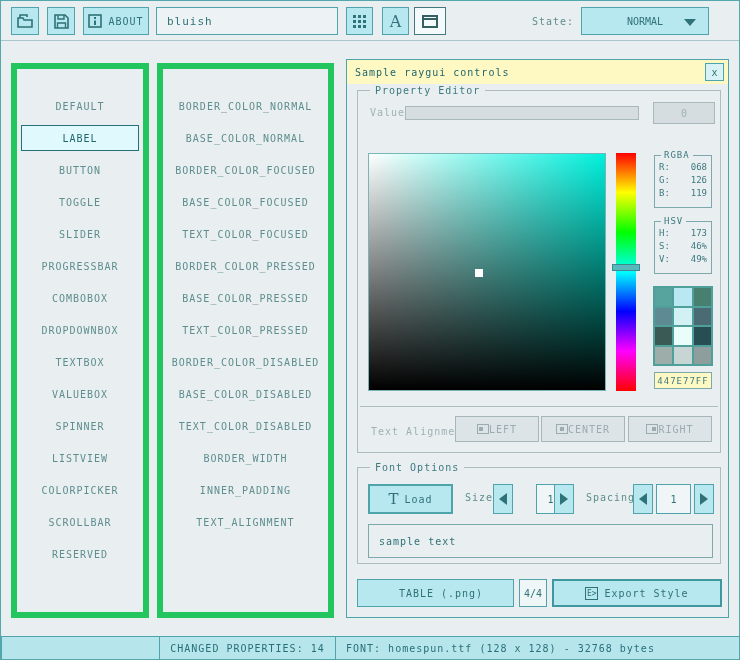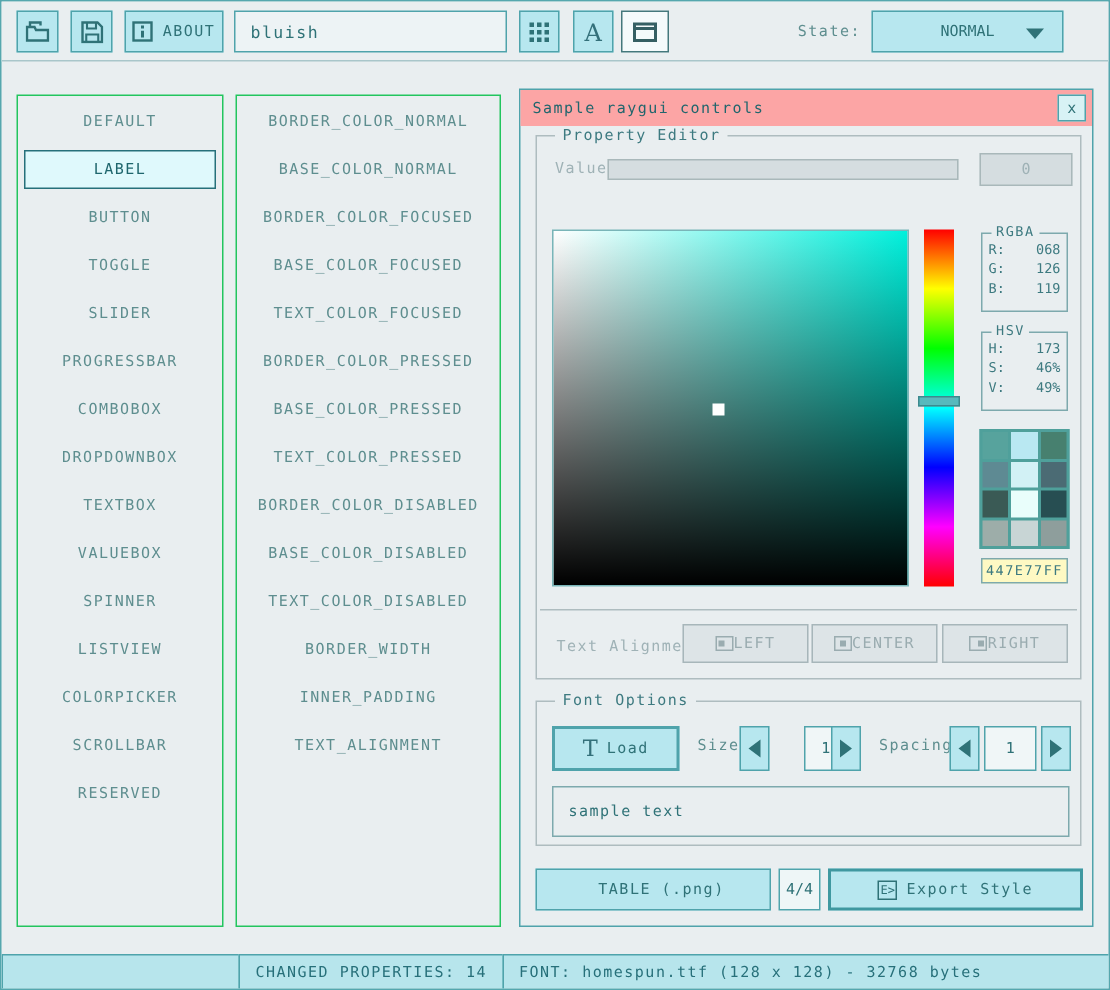--- a/index.html
+++ b/index.html
@@ -25,29 +25,29 @@
   .btn-window { left:413px; width:32px; background:#f4fafb; border-color:#44787c; }
   .state-label { position:absolute; left:505px; top:0; width:68px; height:40px; display:flex; align-items:center; justify-content:flex-end; color:#5e8e8f; font-size:10px; }
   .state-dd { position:absolute; left:580px; top:6px; width:128px; height:28px; background:#b7e7ef; border:1px solid #4fa3ab; display:flex; align-items:center; justify-content:center; color:#2f7277; font-size:10px; cursor:pointer; }
   .dd-arrow { position:absolute; right:12px; top:11px; width:0; height:0; border-left:6px solid transparent; border-right:6px solid transparent; border-top:7px solid #2f7277; }
   .grid-icon { display:grid; grid-template-columns:repeat(3,3px); grid-template-rows:repeat(3,3px); gap:2px; }
   .grid-icon span { background:#2f7277; }
   .win-icon { width:16px; height:13px; border:2px solid #355f63; }
   .win-icon div { height:3px; border-bottom:2px solid #355f63; }
 
   
-  .panel-list { position:absolute; top:62px; background:#e9eef0; border:1px solid #22c55e; padding-top:4px; }
+  .panel-list { position:absolute; top:62px; background:#e9eef0; border:6px solid #22c55e; padding-top:24px; }
   .controls { left:10px; width:138px; height:555px; }
   .properties { left:156px; width:177px; height:555px; }
   .list-item { height:26px; margin:0 4px 6px 4px; display:flex; align-items:center; justify-content:center; color:#5e8e8f; font-size:10px; letter-spacing:1px; cursor:pointer; }
   .list-item.selected { background:#dff9fc; border:1px solid #26707a; color:#1f666d; }
 
   
   .window { position:absolute; left:345px; top:58px; width:383px; height:559px; background:#e9eef0; border:1px solid #4fa3ab; }
-  .titlebar { position:absolute; left:0; top:0; right:0; height:24px; background:#fca5a5; display:flex; align-items:center; }
+  .titlebar { position:absolute; left:0; top:0; right:0; height:24px; background:#fef9c3; display:flex; align-items:center; }
   .titlebar .title { margin-left:8px; color:#21666d; font-size:10px; letter-spacing:1px; }
   .close-btn { position:absolute; right:4px; top:3px; width:19px; height:18px; border:1px solid #4fa3ab; background:#d8f2f5; color:#2f7277; font-size:10px; display:flex; align-items:center; justify-content:center; cursor:pointer; }
 
   .groupbox { position:absolute; border:1px solid #aebcbf; }
   .groupbox .gb-label { position:absolute; top:-6px; left:12px; background:#e9eef0; padding:0 5px; color:#3d7a80; font-size:10px; letter-spacing:1px; }
   .gb-prop { left:10px; top:30px; width:364px; height:363px; }
   .gb-font { left:10px; top:407px; width:364px; height:97px; }
 
   .value-label { position:absolute; left:12px; top:16px; color:#9fb2b6; font-size:10px; letter-spacing:1px; }
   .value-slider { position:absolute; left:47px; top:15px; width:234px; height:14px; background:#d5dde0; border:1px solid #a9b8ba; cursor:pointer; }

